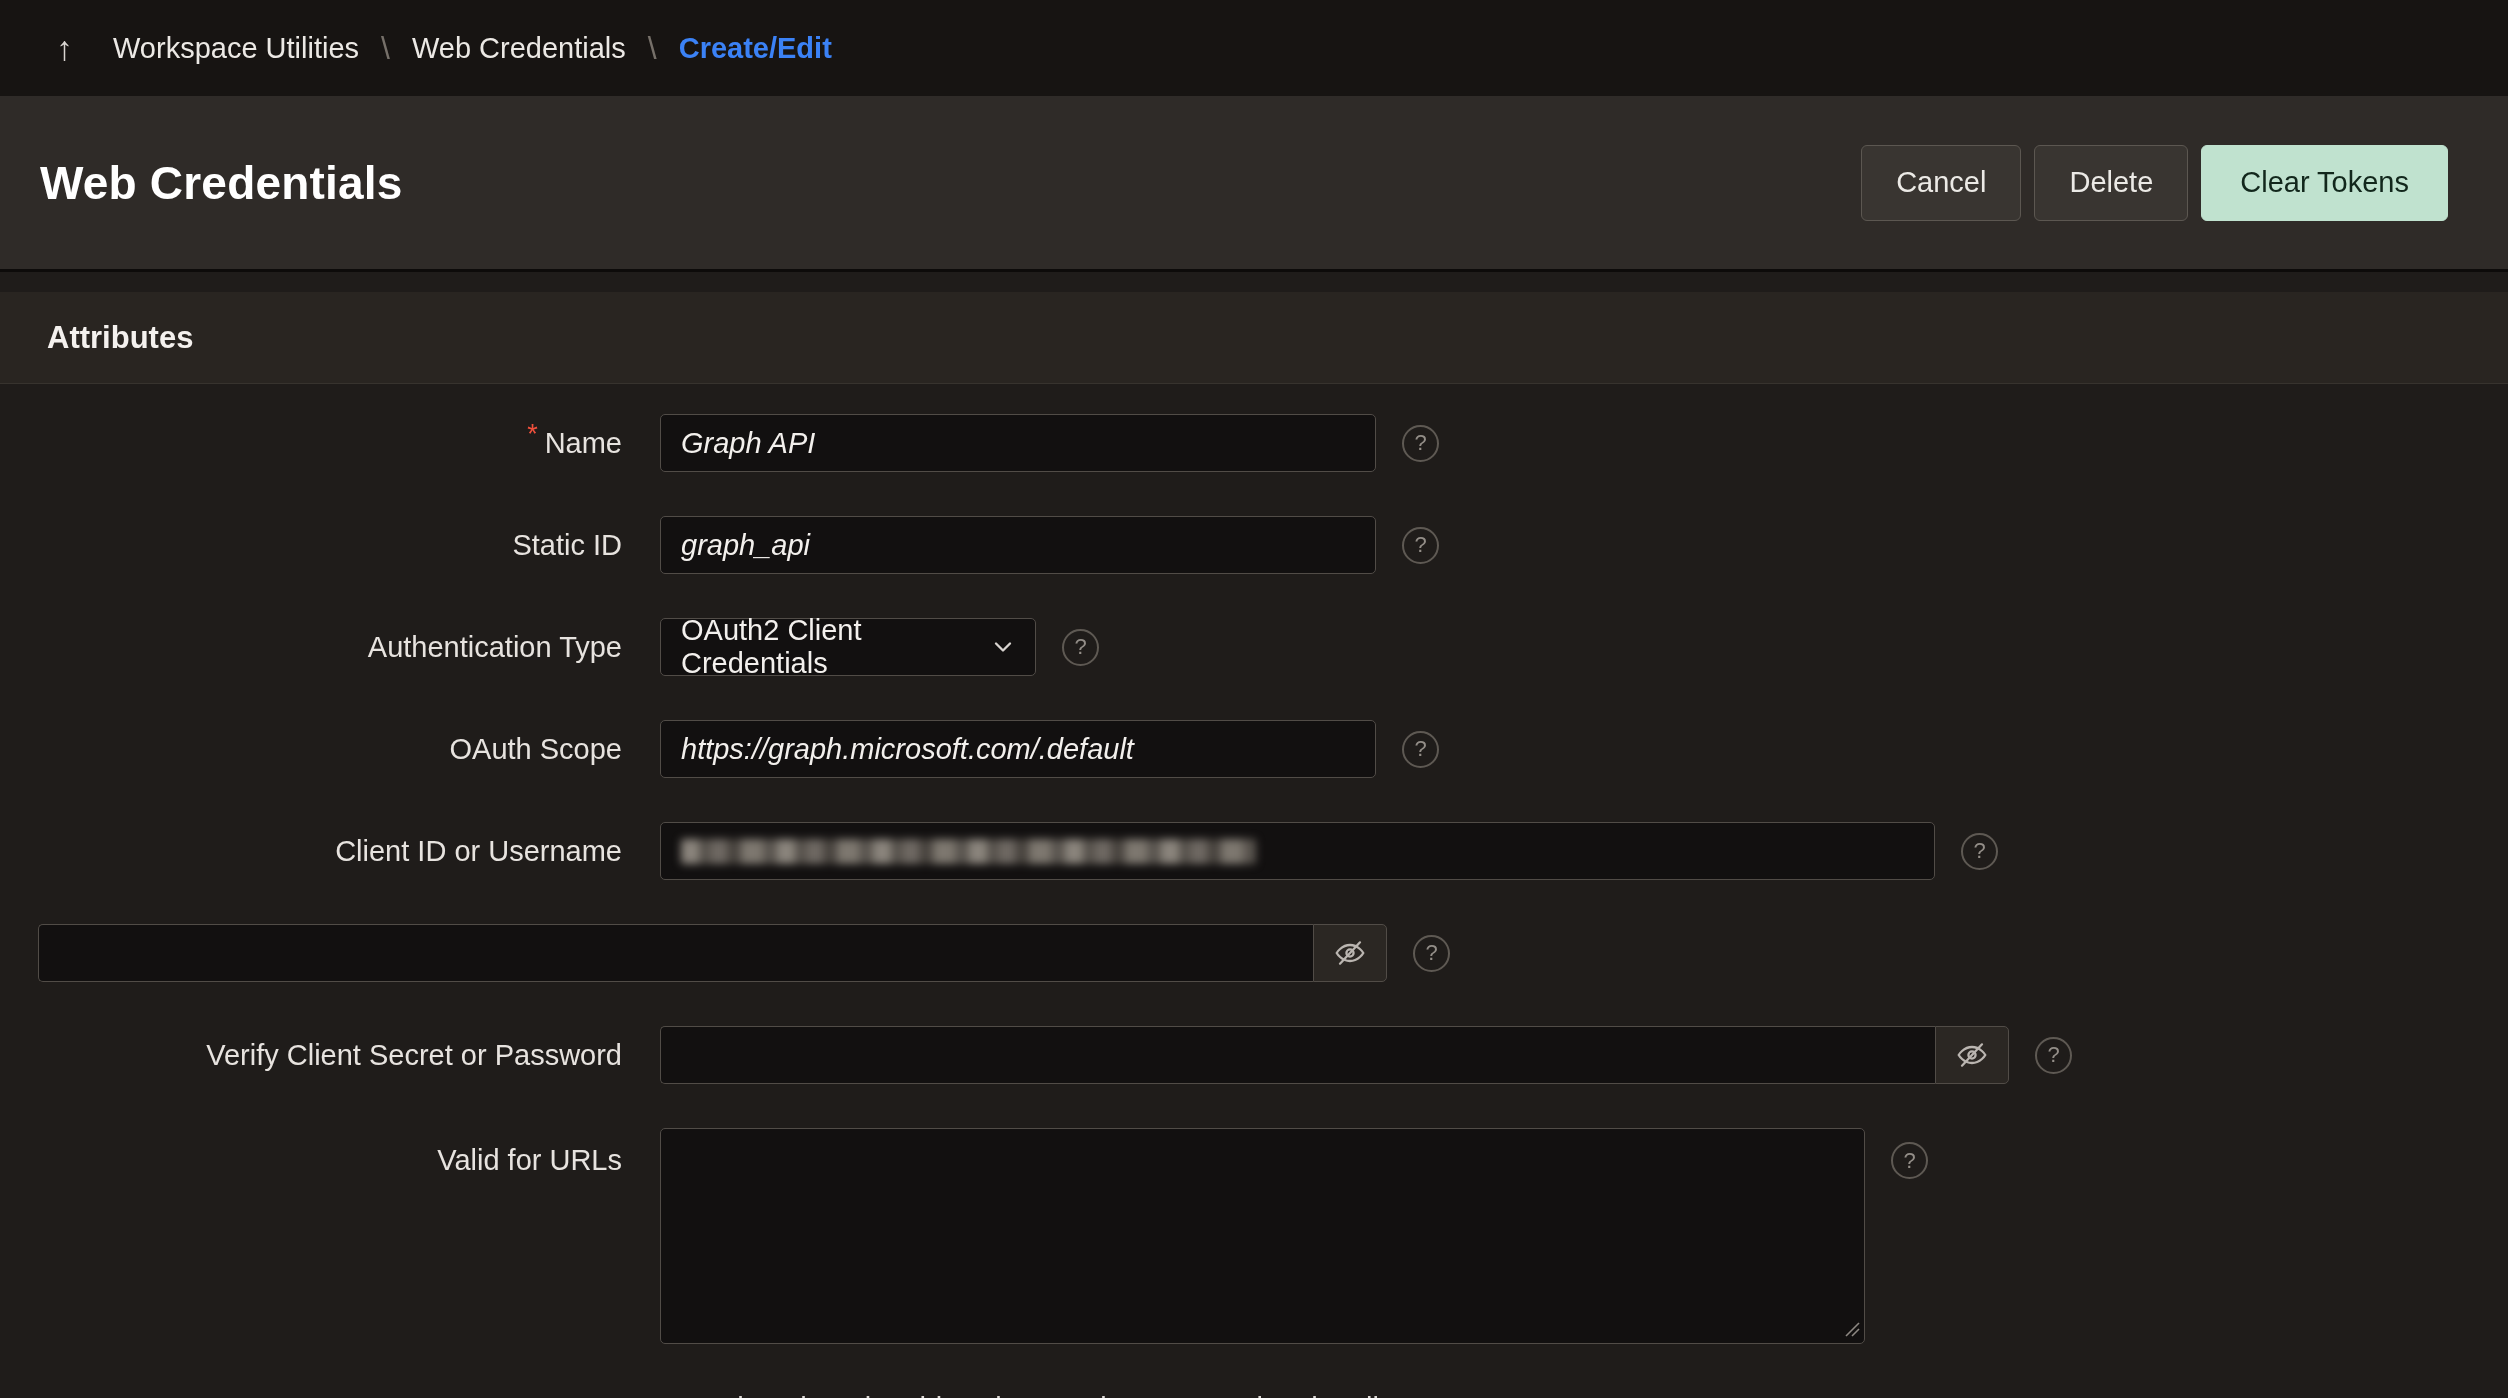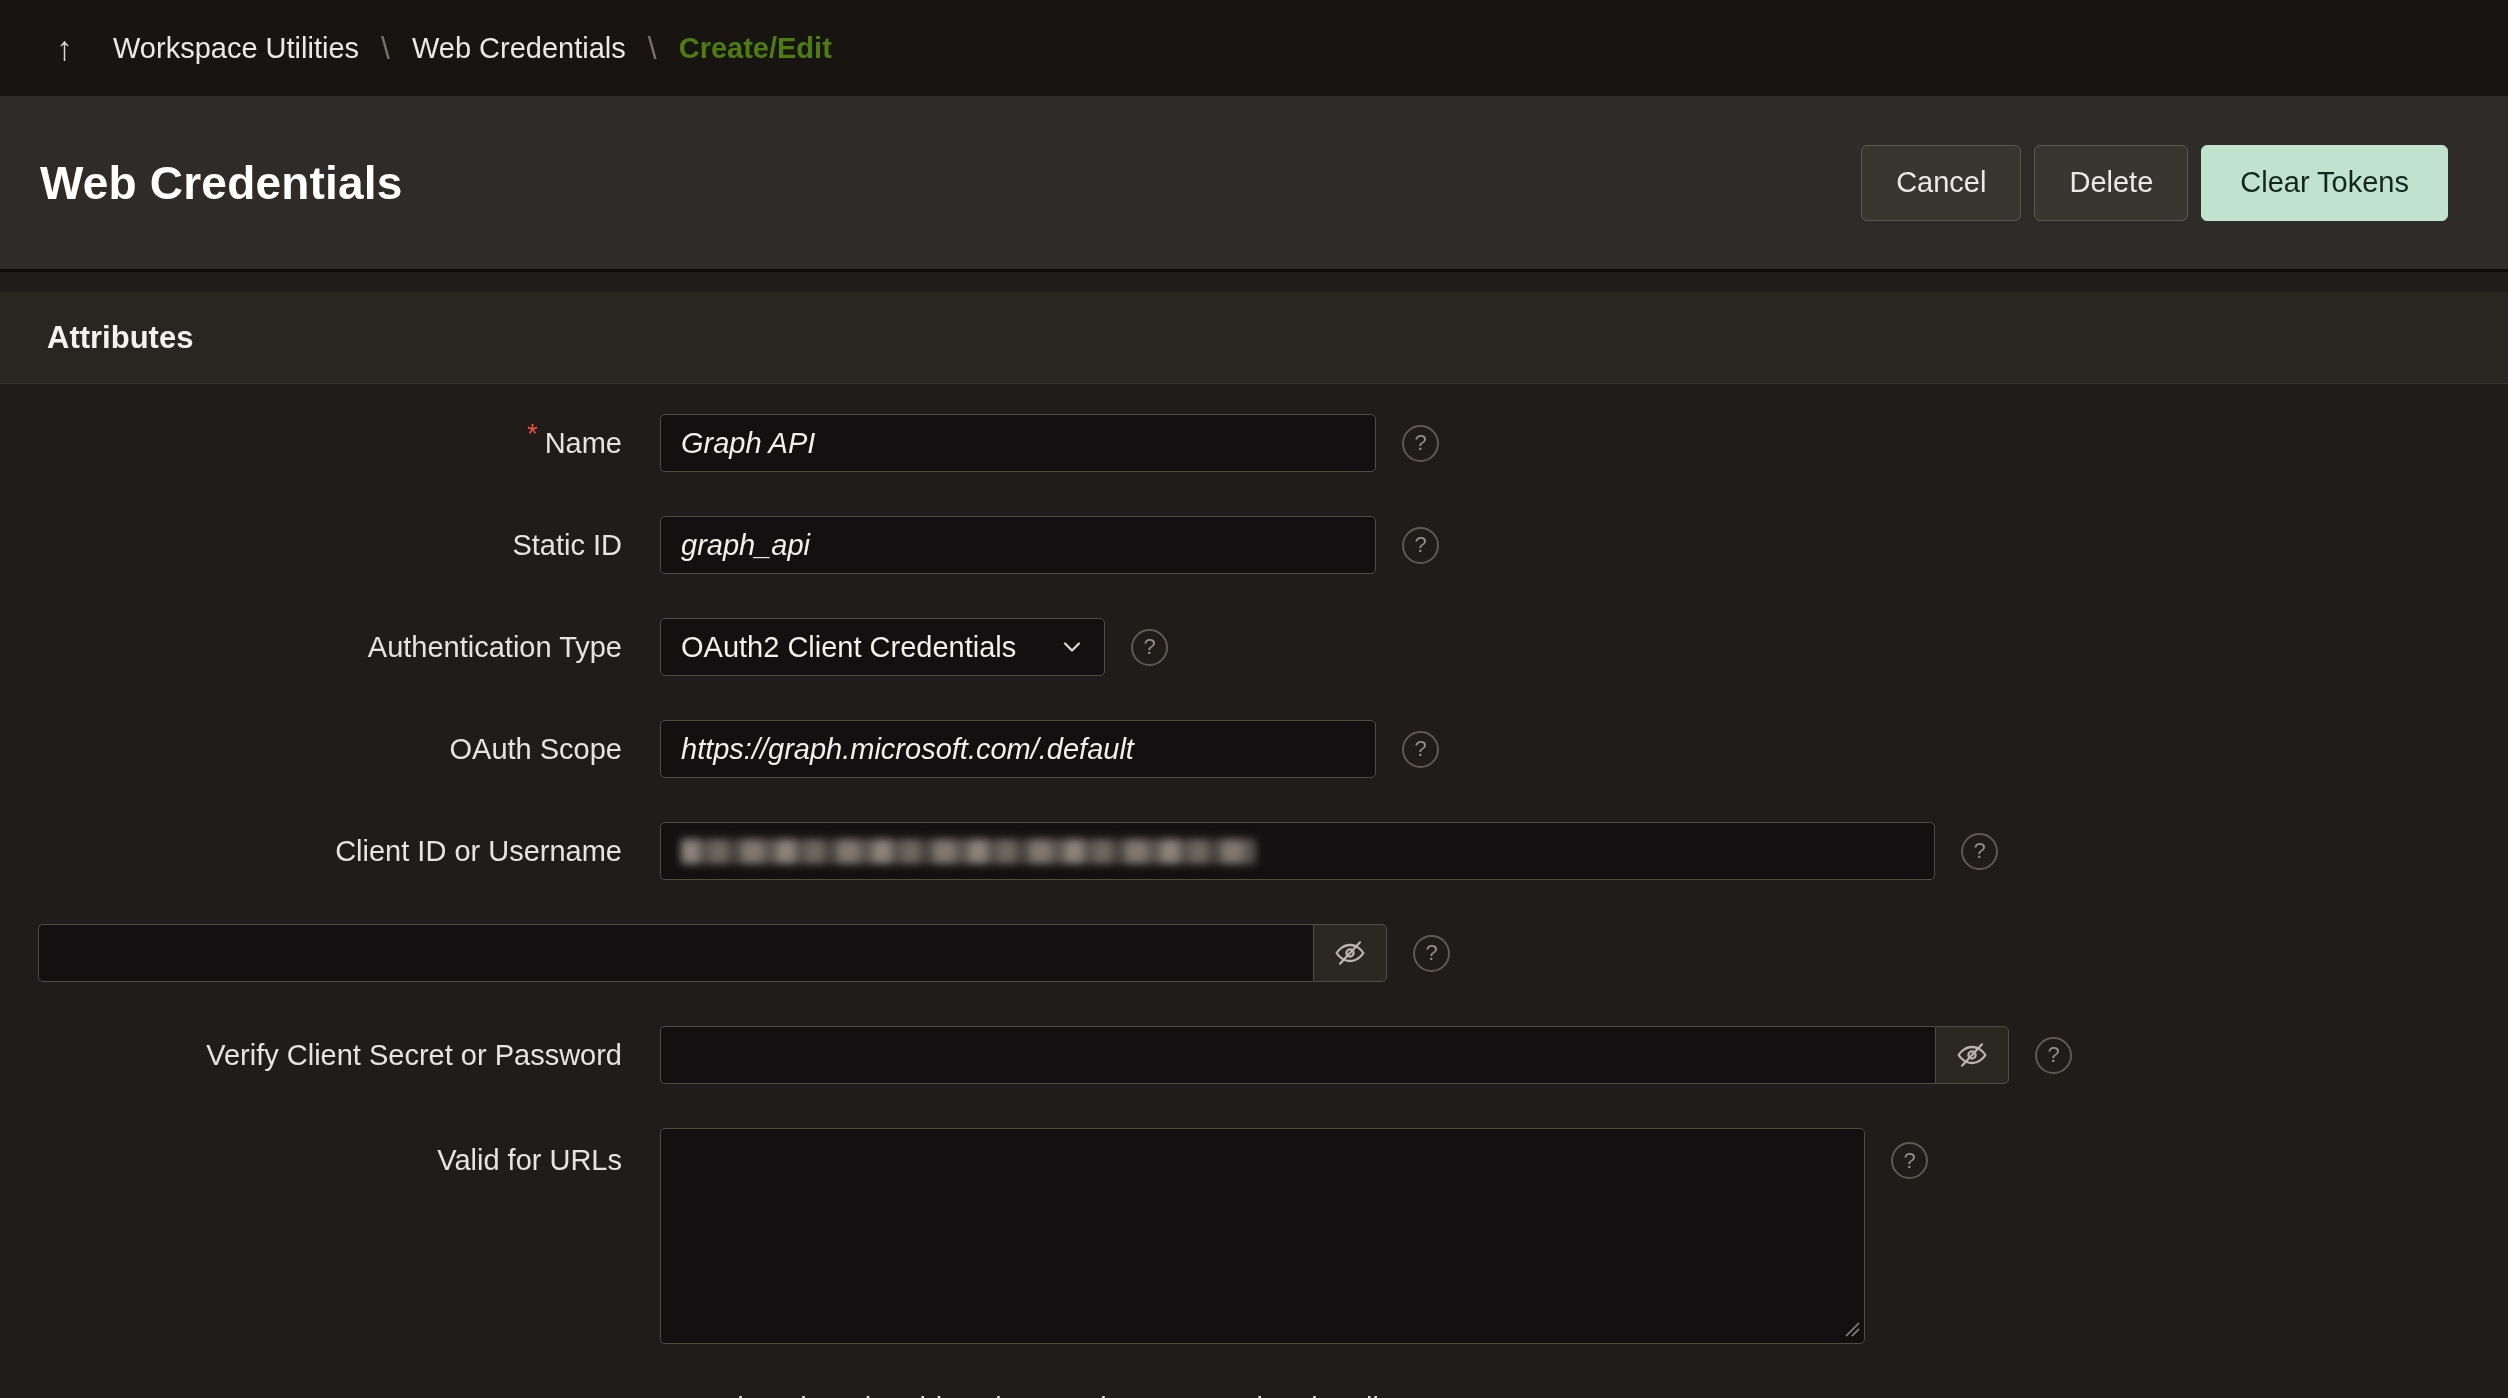--- a/index.html
+++ b/index.html
@@ -4,21 +4,21 @@
 <style>
   * { margin:0; padding:0; box-sizing:border-box; }
   html,body { background:#131110; }
   body { font-family:"Liberation Sans","DejaVu Sans",sans-serif; }
   .page { width:2508px; height:1398px; background:#1f1c1a; overflow:hidden; position:relative; }
 
   
   .crumb-bar { height:96px; background:#171412; display:flex; align-items:center; padding-left:56px; }
   .up-arrow { color:#d9d5d1; font-size:34px; margin-right:40px; cursor:pointer; line-height:1; }
   .crumb-item { color:#ece9e5; font-size:29px; cursor:pointer; }
-  .crumb-item.current { font-weight:bold; color:#4d7c0f; cursor:default;text-align:right; }
+  .crumb-item.current { font-weight:bold; color:#3b82f6; cursor:default;text-align:right; }
   .crumb-sep { color:#767069; font-size:32px; margin:0 22px; font-weight:300; }
 
   
   .page-header { height:176px; background:#2f2b28; border-bottom:3px solid #0d0b0a;
                  display:flex; align-items:center; justify-content:space-between; padding:0 60px 0 40px; }
   .page-title { color:#ffffff; font-size:46px; font-weight:bold; letter-spacing:.2px; }
   .header-buttons { display:flex; align-items:center; gap:13px; }
   .btn { height:76px; border-radius:6px; font-size:29px; display:flex; align-items:center;
          padding:0 34px; cursor:pointer; white-space:nowrap; font-family:inherit; }
   .btn-plain { background:#393531; border:1px solid #5c5751; color:#eceae6; }
@@ -38,21 +38,21 @@
   .row.top-align .label-col { padding-top:16px; }
   .req { color:#f0503c; font-size:27px; position:relative; top:-10px; margin-right:7px; }
   .field-wrap { margin-left:38px; display:flex; align-items:stretch; }
   .input, .select, .ta {
       background:#121010; border:1px solid #514c47; border-radius:5px;
       color:#f3f0ed; font-size:29px; font-family:inherit; }
   .input { height:58px; padding:0 20px; }
   input.input { outline:none; }
   .w-std { width:716px;font-style:italic; }
   .w-wide { width:1275px; }
-  .select { width:445px; height:58px; display:flex; align-items:center; justify-content:space-between;
+  .select { width:376px; height:58px; display:flex; align-items:center; justify-content:space-between;
             padding:0 18px 0 20px; cursor:pointer; }
   .select .chev { display:flex; align-items:center; }
   .secret-group { width:1349px; }
   .secret-group .input { width:1275px; border-radius:5px 0 0 5px; border-right:none; }
   .eye-btn { width:74px; background:#2b2723; border:1px solid #514c47; border-radius:0 5px 5px 0;
              display:flex; align-items:center; justify-content:center; cursor:pointer; }
   .redacted-host { width:1275px; display:flex; align-items:center; }
   .redacted-bar { display:inline-block; width:575px; height:25px; border-radius:3px; filter:blur(4px);
       background:repeating-linear-gradient(90deg,#8a847c 0 18px,#57524c 18px 30px,#6e6862 30px 46px,
                  #49443f 46px 60px,#7d776f 60px 82px,#5a554f 82px 96px); }

